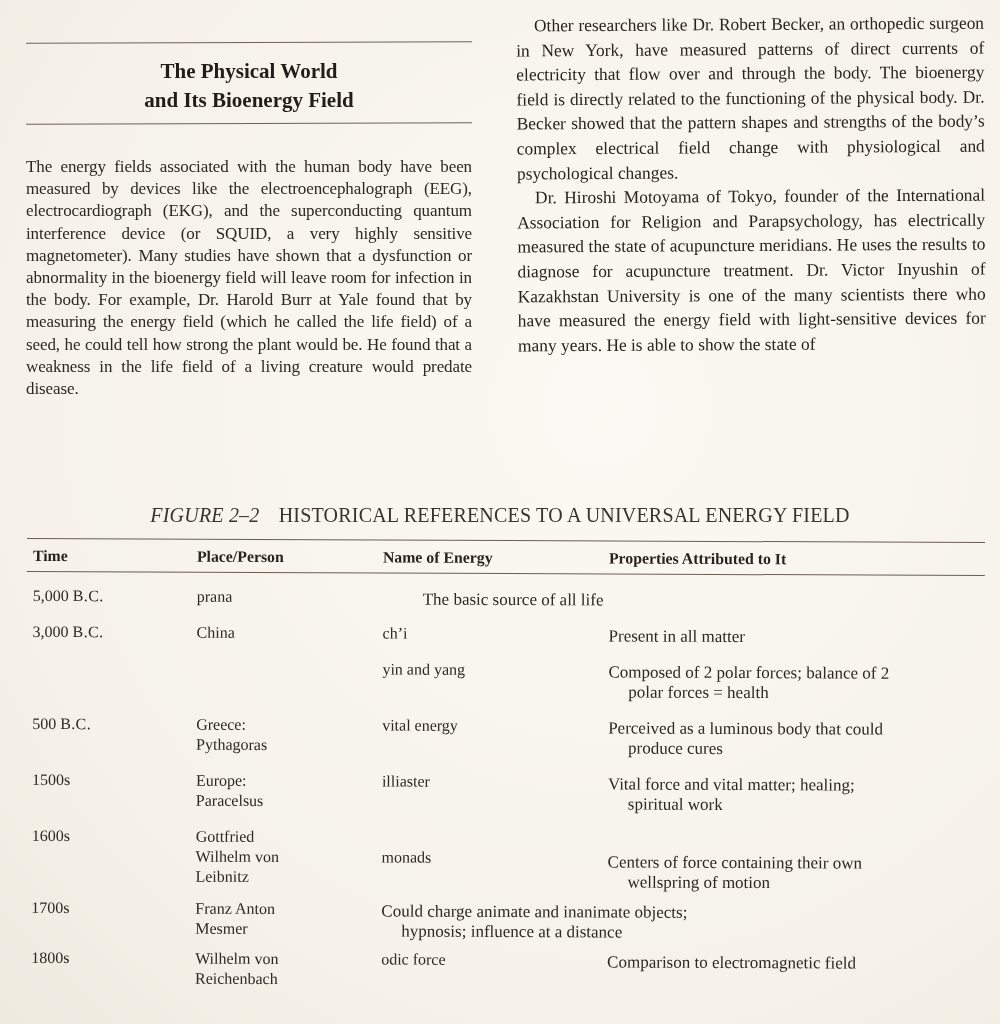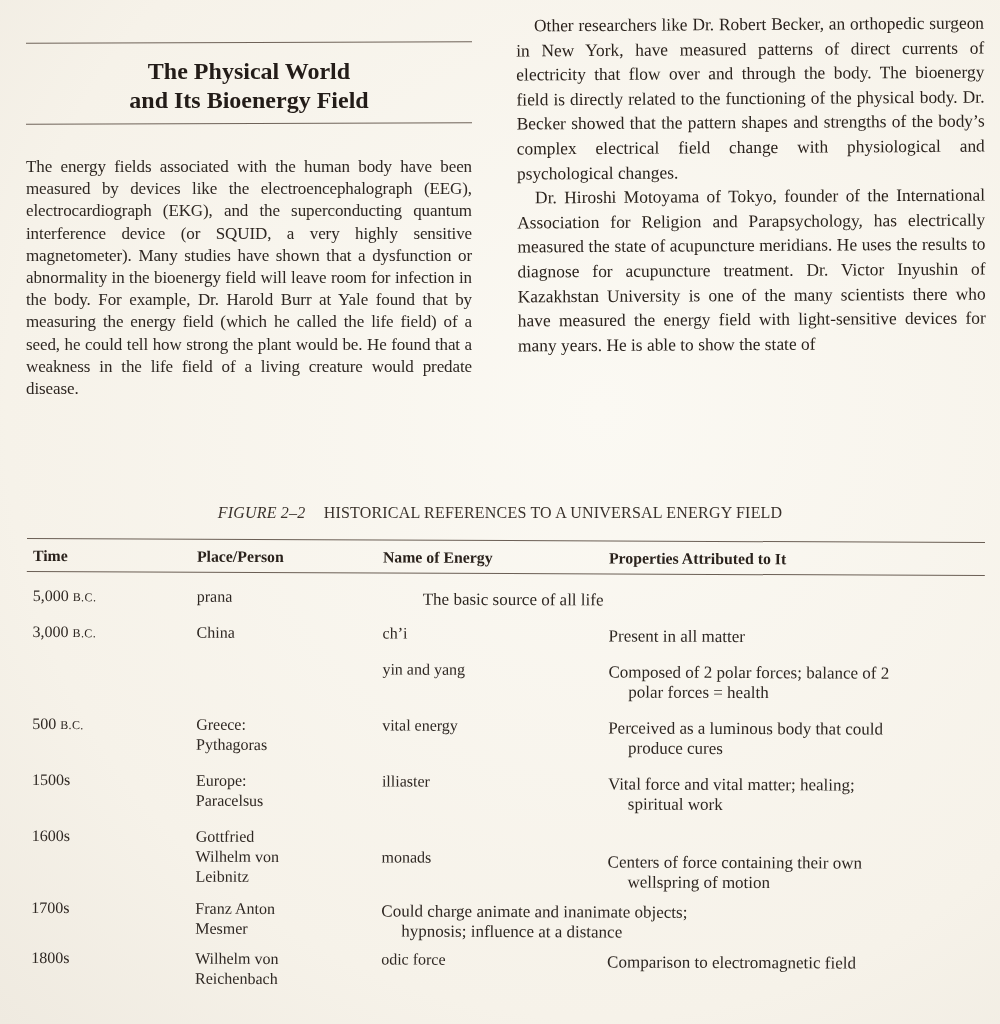--- a/index.html
+++ b/index.html
@@ -13,53 +13,53 @@
   .page {
     position: absolute; inset: 0;
     background: radial-gradient(ellipse at 60% 40%, #fbf9f3 0%, #f6f2e9 70%, #efeae0 100%);
   }
   
   .left-col { position: absolute; left: 26px; top: 40px; width: 446px; }
   .rule { height: 0; border-top: 1.5px solid #6e6258; }
   .rule.top { margin-top: 2px; transform: rotate(-0.2deg); }
   .rule.bottom { margin-top: 8px; transform: rotate(-0.2deg); }
   .section-title {
-    text-align: center; font-weight: bold; font-size: 24px; line-height: 29px;
+    text-align: center; font-weight: bold; font-size: 21px; line-height: 29px;
     margin-top: 14px; color: #231c18;
   }
   .para-left {
     margin-top: 32px;
     font-size: 17px; line-height: 22.2px; text-align: justify;
     color: #2e2722; letter-spacing: -0.1px;
   }
   
   .right-col { position: absolute; left: 517px; top: 12px; width: 468px; transform: rotate(-0.35deg); }
   .para-right {
     font-size: 17.4px; line-height: 24.6px; text-align: justify;
     color: #2a221c; margin: 0; text-indent: 18px;
   }
   
   .figure-caption {
     position: absolute; left: 0; width: 1000px; top: 504px;
-    text-align: center; font-size: 16px; letter-spacing: 0.2px; color: #3a322c;
+    text-align: center; font-size: 20px; letter-spacing: 0.2px; color: #3a322c;
   }
   .figure-caption .fig-num { font-style: italic; margin-right: 14px; }
   .table-wrap { position: absolute; left: 26px; top: 540px; width: 958px; transform: rotate(0.25deg); }
   .trule { border-top: 1.5px solid #6a5e54; }
   .thead {
     display: flex; font-weight: bold; font-size: 15.8px; padding: 8px 0 6px 0; color: #2a221c;
   }
   .c1 { width: 164px; padding-left: 6px; }
   .c2 { width: 186px; }
   .c3 { width: 226px; }
   .c4 { flex: 1; }
   .tbody { padding-top: 14px; }
   .trow { display: flex; font-size: 16px; line-height: 20px; color: #2e2722; }
   .trow .c4 .prop { display: block; padding-left: 20px; text-indent: -20px; font-size: 17px; line-height: 20px; }
-  .sc { font-size: 12px; letter-spacing: 0.4px; }
+  .sc { font-size: 16px; letter-spacing: 0.4px; }
 </style>
 </head>
 <body>
 
 <div class="page">
 
   <div class="left-col">
     <div class="rule top"></div>
     <div class="section-title">
       <div>The Physical World</div>

